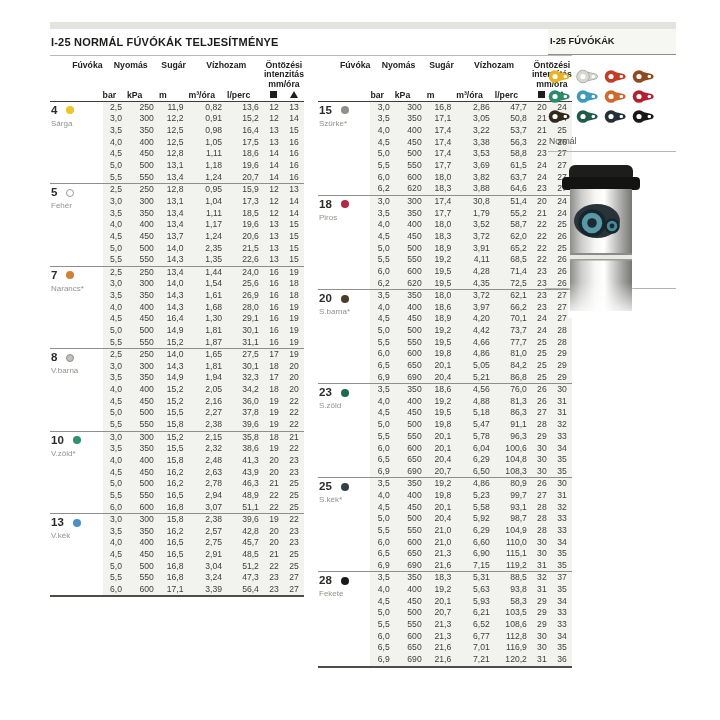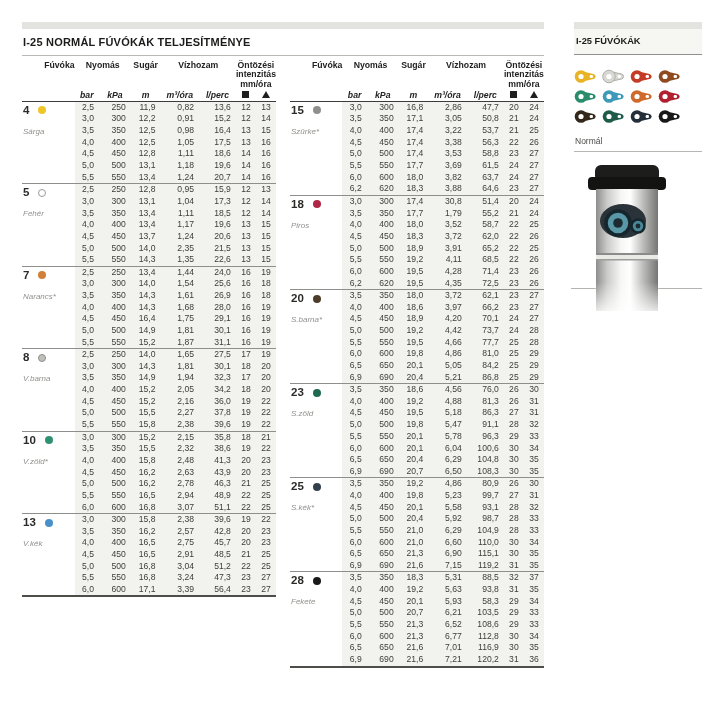--- a/index.html
+++ b/index.html
@@ -4,59 +4,59 @@
 <style>
   * { box-sizing: border-box; }
   html,body { margin:0; padding:0; }
   body {
     width:720px; height:720px; position:relative; background:#ffffff;
     font-family:"Liberation Sans", sans-serif; overflow:hidden;
   }
   .band { height:7px; background:#e3e3e0; }
 
   
-  .main { position:absolute; left:22px; top:22px; width:522px; }
+  .main { position:absolute; left:50px; top:22px; width:522px; }
   .main-title {
     font-size:11px; font-weight:bold; color:#1b1b1a; letter-spacing:.2px;
     padding:7px 0 7px 1px; border-bottom:1px solid #b9b9b6;
   }
   .cols { display:flex; gap:14px; }
 
   table.perf { border-collapse:collapse; table-layout:fixed; margin-top:3px;
                border-bottom:2px solid #4d4d4a; }
   table.perf thead { border-bottom:1.5px solid #3c3c3a; }
   table.perf thead th { font-size:8.7px; font-weight:bold; color:#222;
     padding:2px 0 0 0; vertical-align:top; line-height:9.6px; }
   th.h-noz { text-align:right; padding-left:1px; }
   th.h-top { text-align:center; }
   th.h-int div { line-height:9.4px; text-align:center; }
   tr.units th { font-weight:normal; font-size:8.4px; color:#3a3a38;
     vertical-align:bottom; padding-bottom:2px; }
-  th.u-r { text-align:center; padding-right:4px;font-style:italic; }
+  th.u-r { text-align:left; padding-right:4px; }
   th.u-c { text-align:center; }
 
   table.perf tbody { border-top:1px solid #8e8e8b; }
   table.perf tbody:first-of-type { border-top:none; }
   table.perf tbody td { font-size:8.6px; color:#3d3d3b; height:11.7px;
     line-height:11.5px; padding:0; white-space:nowrap; }
   td.num { background:#f2f2ef; text-align:right; padding-right:5px !important; }
   td.int { background:#f2f2ef; text-align:center; }
   td.nozcell { background:#ffffff; vertical-align:top; padding:2px 2px 0 1px !important; }
   .nozline { display:flex; align-items:center; gap:9px; padding-top:1px; }
   .noznum { font-size:11.5px; font-weight:bold; color:#2b2b29; line-height:11px; }
   .nozdot { width:8px; height:8px; border-radius:50%; display:inline-block; flex:0 0 auto; }
-  .nozname { font-size:8px; color:#91918d; margin-top:10px;font-style:italic; }
+  .nozname { font-size:8px; color:#91918d; margin-top:2px; }
 
   .sym-sq { display:inline-block; width:7px; height:7px; background:#1e1e1e; }
   .sym-tri { display:inline-block; width:0; height:0;
     border-left:4.5px solid transparent; border-right:4.5px solid transparent;
     border-bottom:7.5px solid #1e1e1e; }
 
   
-  .sidebar { position:absolute; left:574px; top:22px; width:128px; }
+  .sidebar { position:absolute; left:548px; top:22px; width:128px; }
   .sidebar-title { background:#f6f6f3; font-size:9.3px; font-weight:bold;
     color:#1b1b1a; padding:7px 2px 8px 2px; border-bottom:1px solid #8f8f8c; }
   .icon-grid { margin-top:14px; display:grid; grid-template-columns:repeat(4,28px);
     row-gap:5px; }
   .icon-grid svg { display:block; }
   .normal-label { margin-top:12px; font-size:8.5px; color:#4c4c4a;
     padding:0 0 5px 1px; border-bottom:1px solid #b6b6b3; }
   .product { position:relative; margin-top:8px; height:162px; }
   .product-rule { position:absolute; left:-3px; top:128px; width:131px; height:1px;
     background:#b3b3b0; }
@@ -288,21 +288,21 @@
               <td class="num">14,3</td>
               <td class="num">1,68</td>
               <td class="num">28,0</td>
               <td class="int">16</td>
               <td class="int">19</td>
             </tr>
             <tr>
               <td class="num">4,5</td>
               <td class="num">450</td>
               <td class="num">16,4</td>
-              <td class="num">1,75</td>
+              <td class="num">1,30</td>
               <td class="num">29,1</td>
               <td class="int">16</td>
               <td class="int">19</td>
             </tr>
             <tr>
               <td class="num">5,0</td>
               <td class="num">500</td>
               <td class="num">14,9</td>
               <td class="num">1,81</td>
               <td class="num">30,1</td>

